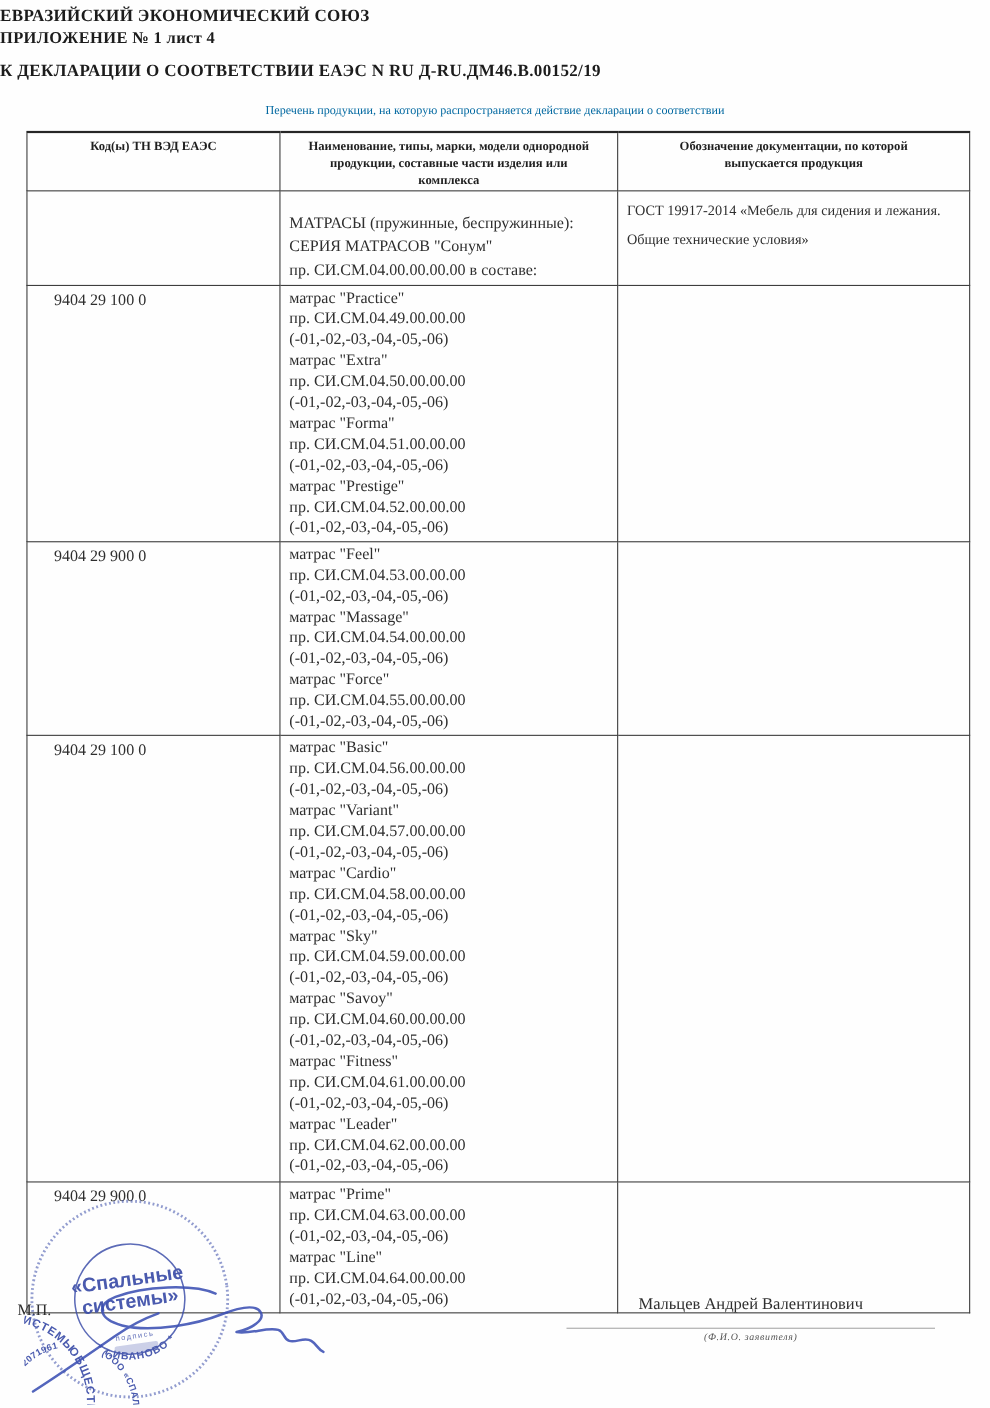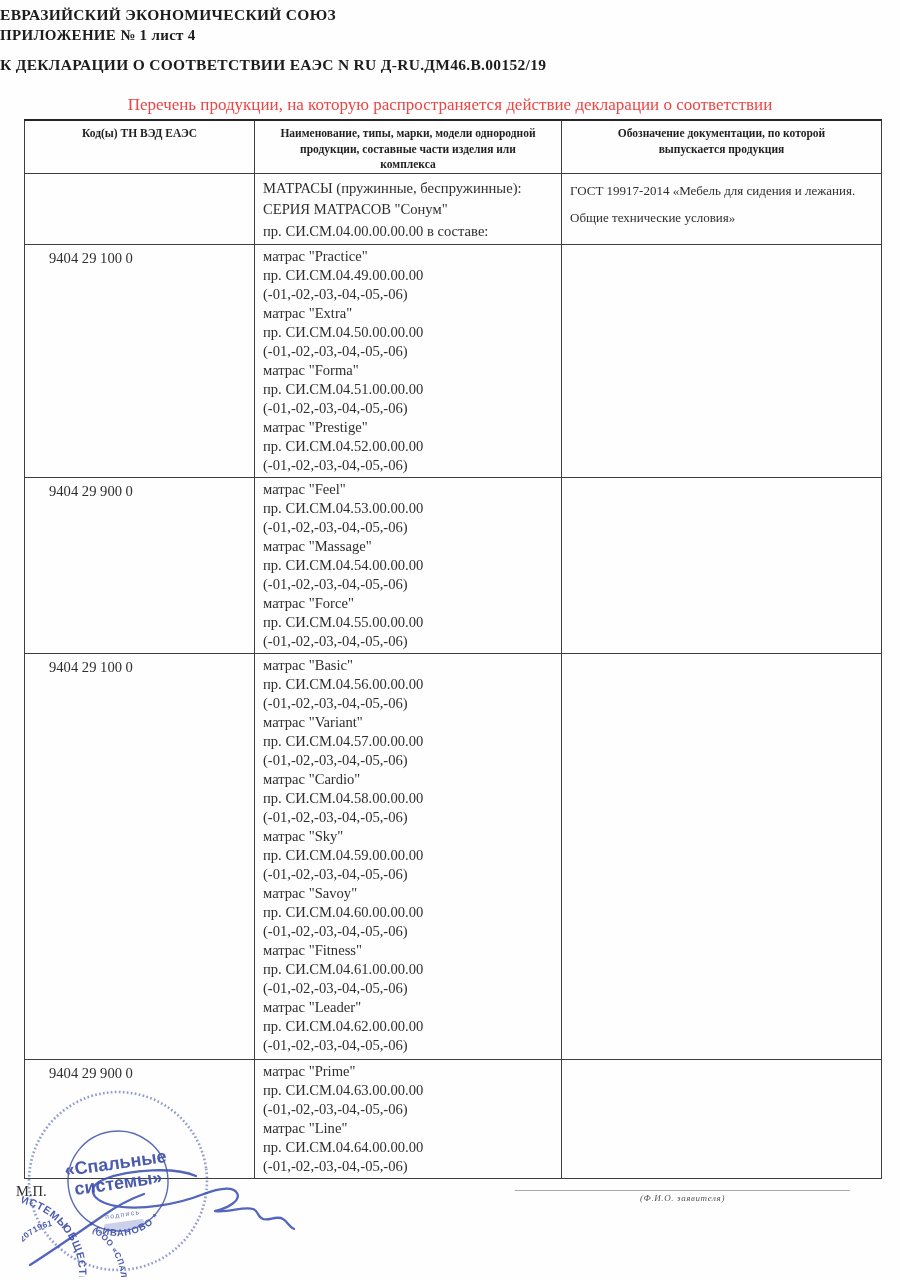--- a/index.html
+++ b/index.html
@@ -10,39 +10,39 @@
   }
   .title-line{
     position:absolute;left:0;width:100%;text-align:left;
     font-weight:bold;color:#1c1c1c;letter-spacing:.3px;
   }
   #title1{top:6px;font-size:15.5px;}
   #title2{top:27px;font-size:15px;}
   #title3{top:56px;font-size:15.5px;}
   .table-caption{
     position:absolute;top:95px;left:0;width:100%;text-align:center;
-    font-size:17px;color:#ef4444;
+    font-size:11px;color:#0369a1;
   }
   table.products{
     position:absolute;left:24px;top:119px;width:857px;
     border-collapse:collapse;table-layout:fixed;border-radius:18px;
   }
   .products th,.products td{
     border:1px solid #3e3e3e;vertical-align:top;white-space:pre-line;
   }
   .products thead th{
     border-top:2.5px solid #262626;
     font-size:11.5px;font-weight:bold;text-align:center;
     padding:5px 6px 0;line-height:15.5px;color:#1f1f1f;
   }
   .products td{
     padding:2px 6px 2px 8px;font-size:14.6px;line-height:19px;color:#2e2e2e;
   }
   .products td.code{padding:4px 4px 0 24px;}
-  .products tr.series td.prod{line-height:21.5px;padding-top:4px;}
+  .products tr.series td.prod{line-height:21.5px;padding-top:19px;}
   .products td.doc{font-size:13px;line-height:27px;padding:3px 8px 0 8px;}
   .mp-mark{
     position:absolute;left:16px;top:1183px;font-size:14.5px;color:#2e2e2e;
   }
   .applicant{
     position:absolute;left:505px;top:1178px;width:355px;text-align:center;
   }
   .applicant .name{font-size:15px;color:#2f2f2f;}
   .applicant .sig-line{margin:12px 10px 0;border-top:1px solid #a9a9a9;height:0;}
   .applicant .cap{margin-top:2px;font-size:9px;letter-spacing:.6px;color:#555;font-style:italic;}
@@ -147,20 +147,21 @@
 пр. СИ.СМ.04.64.00.00.00
 (-01,-02,-03,-04,-05,-06)</td>
         <td class="doc"></td>
       </tr>
     </tbody>
   </table>
 
   <div class="mp-mark">М.П.</div>
 
   <div class="applicant">
+    <div class="name">Мальцев Андрей Валентинович</div>
     <div class="sig-line"></div>
     <div class="cap">(Ф.И.О. заявителя)</div>
   </div>
 
   <svg class="stamp" width="192" height="192" viewBox="0 0 192 192" aria-hidden="true">
     <g transform="rotate(-8 96 96)">
       <defs>
         <path id="sp-o" d="M 34.1,134.7 A 73,73 0 1 1 33.4,133.6"></path>
         <path id="sp-i" d="M 63.3,142.7 A 57,57 0 1 1 62.5,142.1"></path>
         <path id="sp-c" d="M 41,96 A 55,55 0 0 0 151,96"></path>

